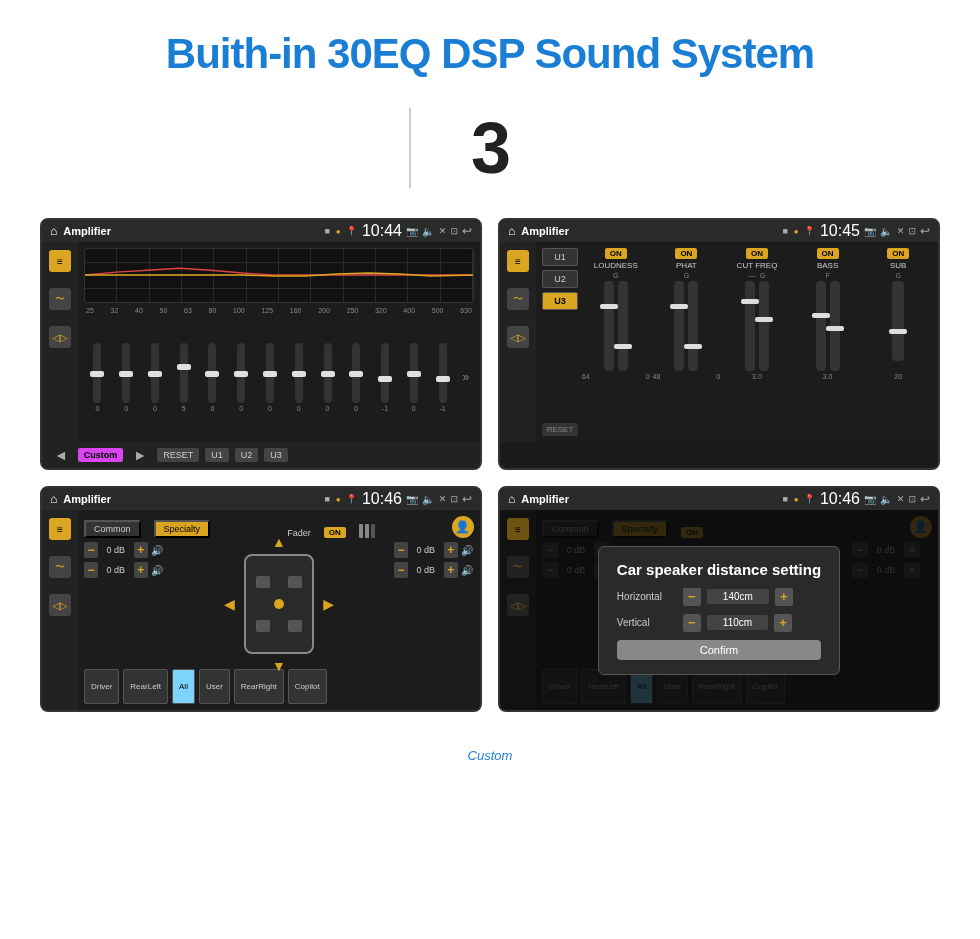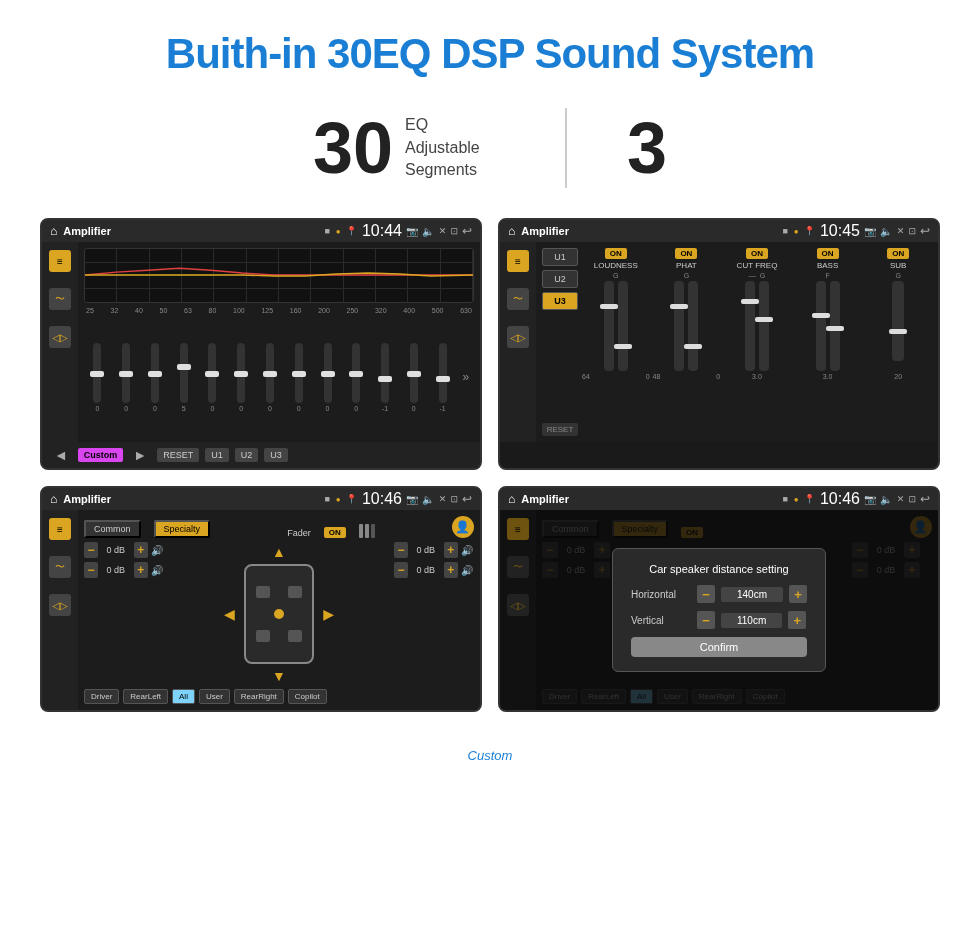--- a/index.html
+++ b/index.html
@@ -474,21 +474,21 @@
     
     .bottom-buttons {
       display: flex;
       gap: 4px;
       flex-wrap: wrap;
     }
     .loc-btn {
       background: #333;
       color: #ccc;
       font-size: 8px;
-      padding: 2px 6px;
+      padding: 12px 6px;
       border-radius: 2px;
       border: 1px solid #555;
     }
     .loc-btn.active {
       background: #7dd3fc;
       color: #000;
     }
 
     
     .screen4-content {
@@ -504,25 +504,25 @@
       justify-content: center;
     }
     .dialog-box {
       background: #2a2a2a;
       border: 1px solid #555;
       border-radius: 6px;
       padding: 14px 18px;
       min-width: 200px;
     }
     .dialog-title {
-      font-size: 11px;
+      font-size: 15px;
       color: #fff;
-      font-weight: normal;
+      font-weight: bold;
       margin-bottom: 10px;
-      text-align: center;
+      text-align: right;
     }
     .dialog-row {
       display: flex;
       align-items: center;
       gap: 6px;
       margin-bottom: 8px;
     }
     .dialog-label {
       font-size: 10px;
       color: #ccc;
@@ -582,24 +582,20 @@
       color: #000;
       margin-left: auto;
     }
   </style>
 </head>
 <body>
 
 <div class="page-title">Buith-in 30EQ DSP Sound System</div>
 
 <div class="stats-row">
-  <div class="stat-item">
-    <span class="stat-number">30</span>
-    <span class="stat-desc">EQ Adjustable<br>Segments</span>
-  </div>
   <div class="stat-divider"></div>
   <div class="stat-item">
     <span class="stat-number">3</span>
   </div>
 </div>
 
 <div class="screens-grid">
 
   <div class="screen">
     <div class="screen-topbar">

